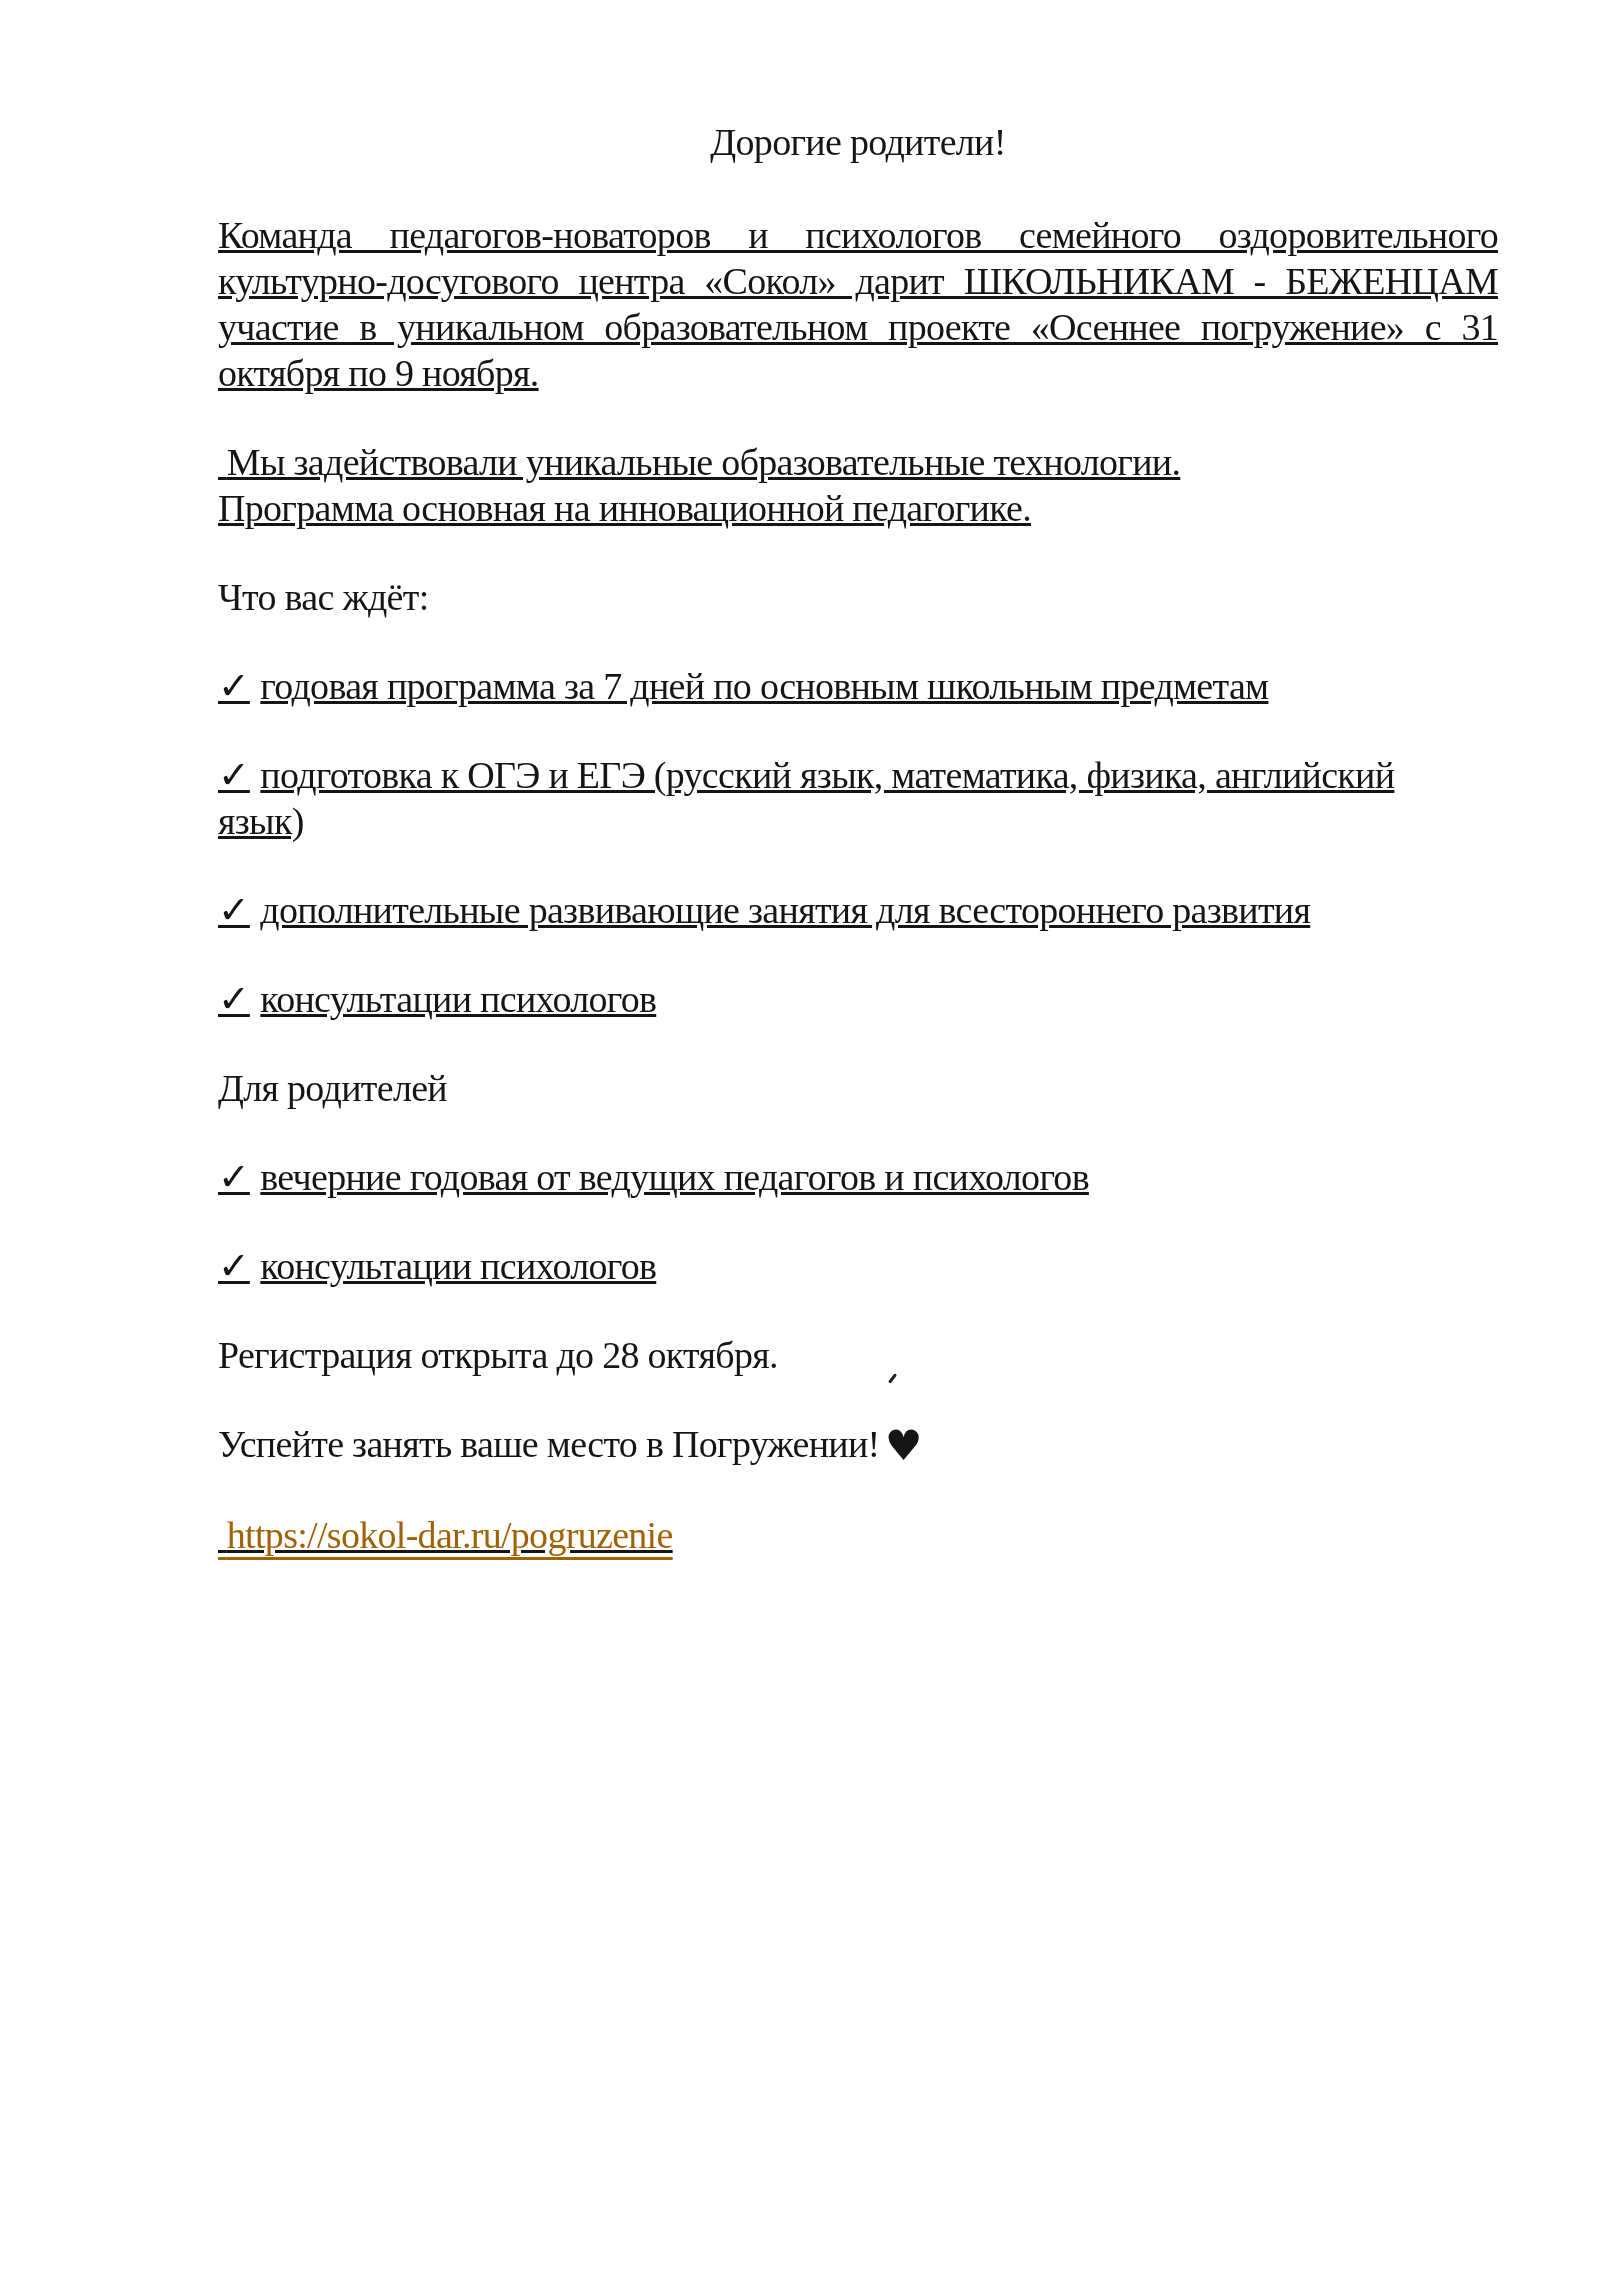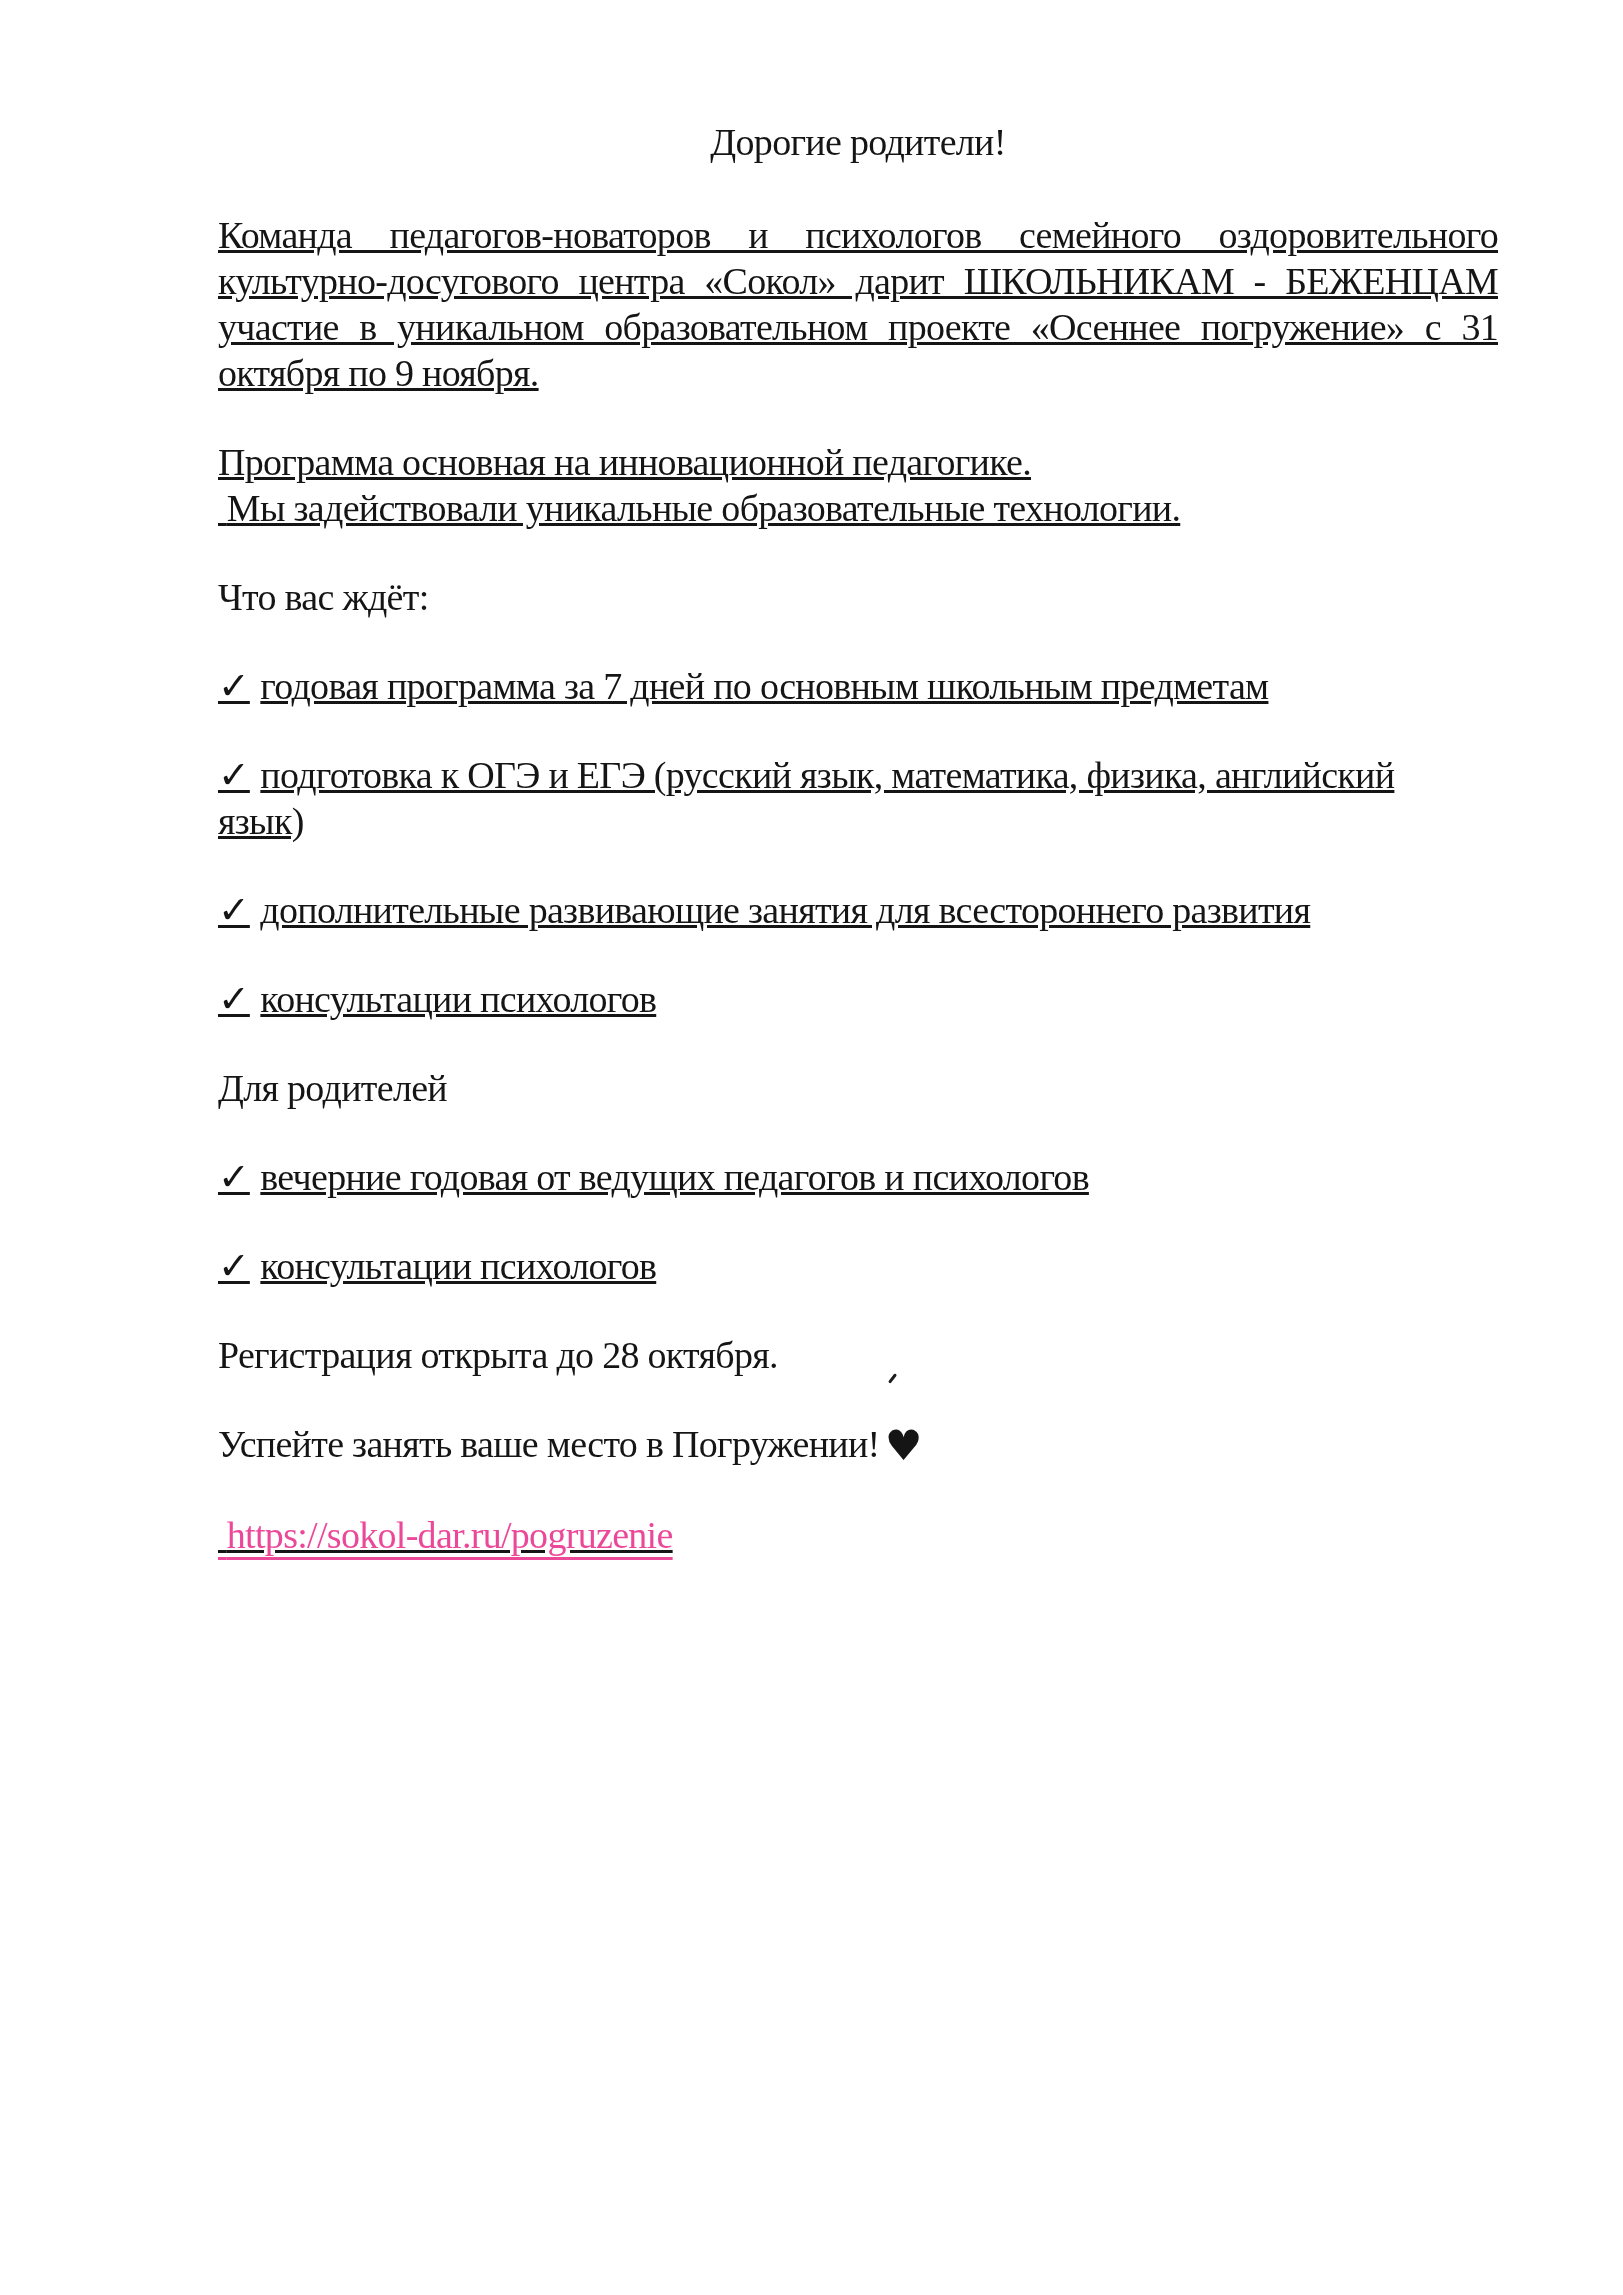--- a/index.html
+++ b/index.html
@@ -50,21 +50,21 @@
     font-family: "DejaVu Sans", sans-serif;
     font-size: 42px;
     margin-left: 5.2px;
     vertical-align: -2.6px;
   }
   .url {
     text-decoration: underline;
     text-decoration-thickness: 3.3px;
     text-underline-offset: 9.2px;
     white-space: pre-wrap;
-    color: #ec4899;
+    color: #a16207;
   }
   .artifact {
     position: absolute;
     left: 891px;
     top: 1373px;
     width: 3.3px;
     height: 11px;
     background: #1c1c1c;
     border-radius: 2px;
     transform: rotate(38deg);
@@ -78,22 +78,22 @@
   <h1 class="title">Дорогие родители!</h1>
 
   <div class="para">
     <div class="line just">Команда педагогов-новаторов и психологов семейного оздоровительного</div>
     <div class="line just">культурно-досугового центра «Сокол» дарит ШКОЛЬНИКАМ - БЕЖЕНЦАМ</div>
     <div class="line just">участие в уникальном образовательном проекте «Осеннее погружение» с 31</div>
     <div class="line">октября по 9 ноября.</div>
   </div>
 
   <div class="para">
+    <div class="line pre"> Мы задействовали уникальные образовательные технологии.</div>
     <div class="line pre">Программа основная на инновационной педагогике.</div>
-    <div class="line pre"> Мы задействовали уникальные образовательные технологии.</div>
   </div>
 
   <div class="para">Что вас ждёт:</div>
 
 
   <div>
     <div class="item">
       <div class="line">
         <span class="check">✓</span><span>годовая программа за 7 дней по основным школьным предметам</span>
       </div>

